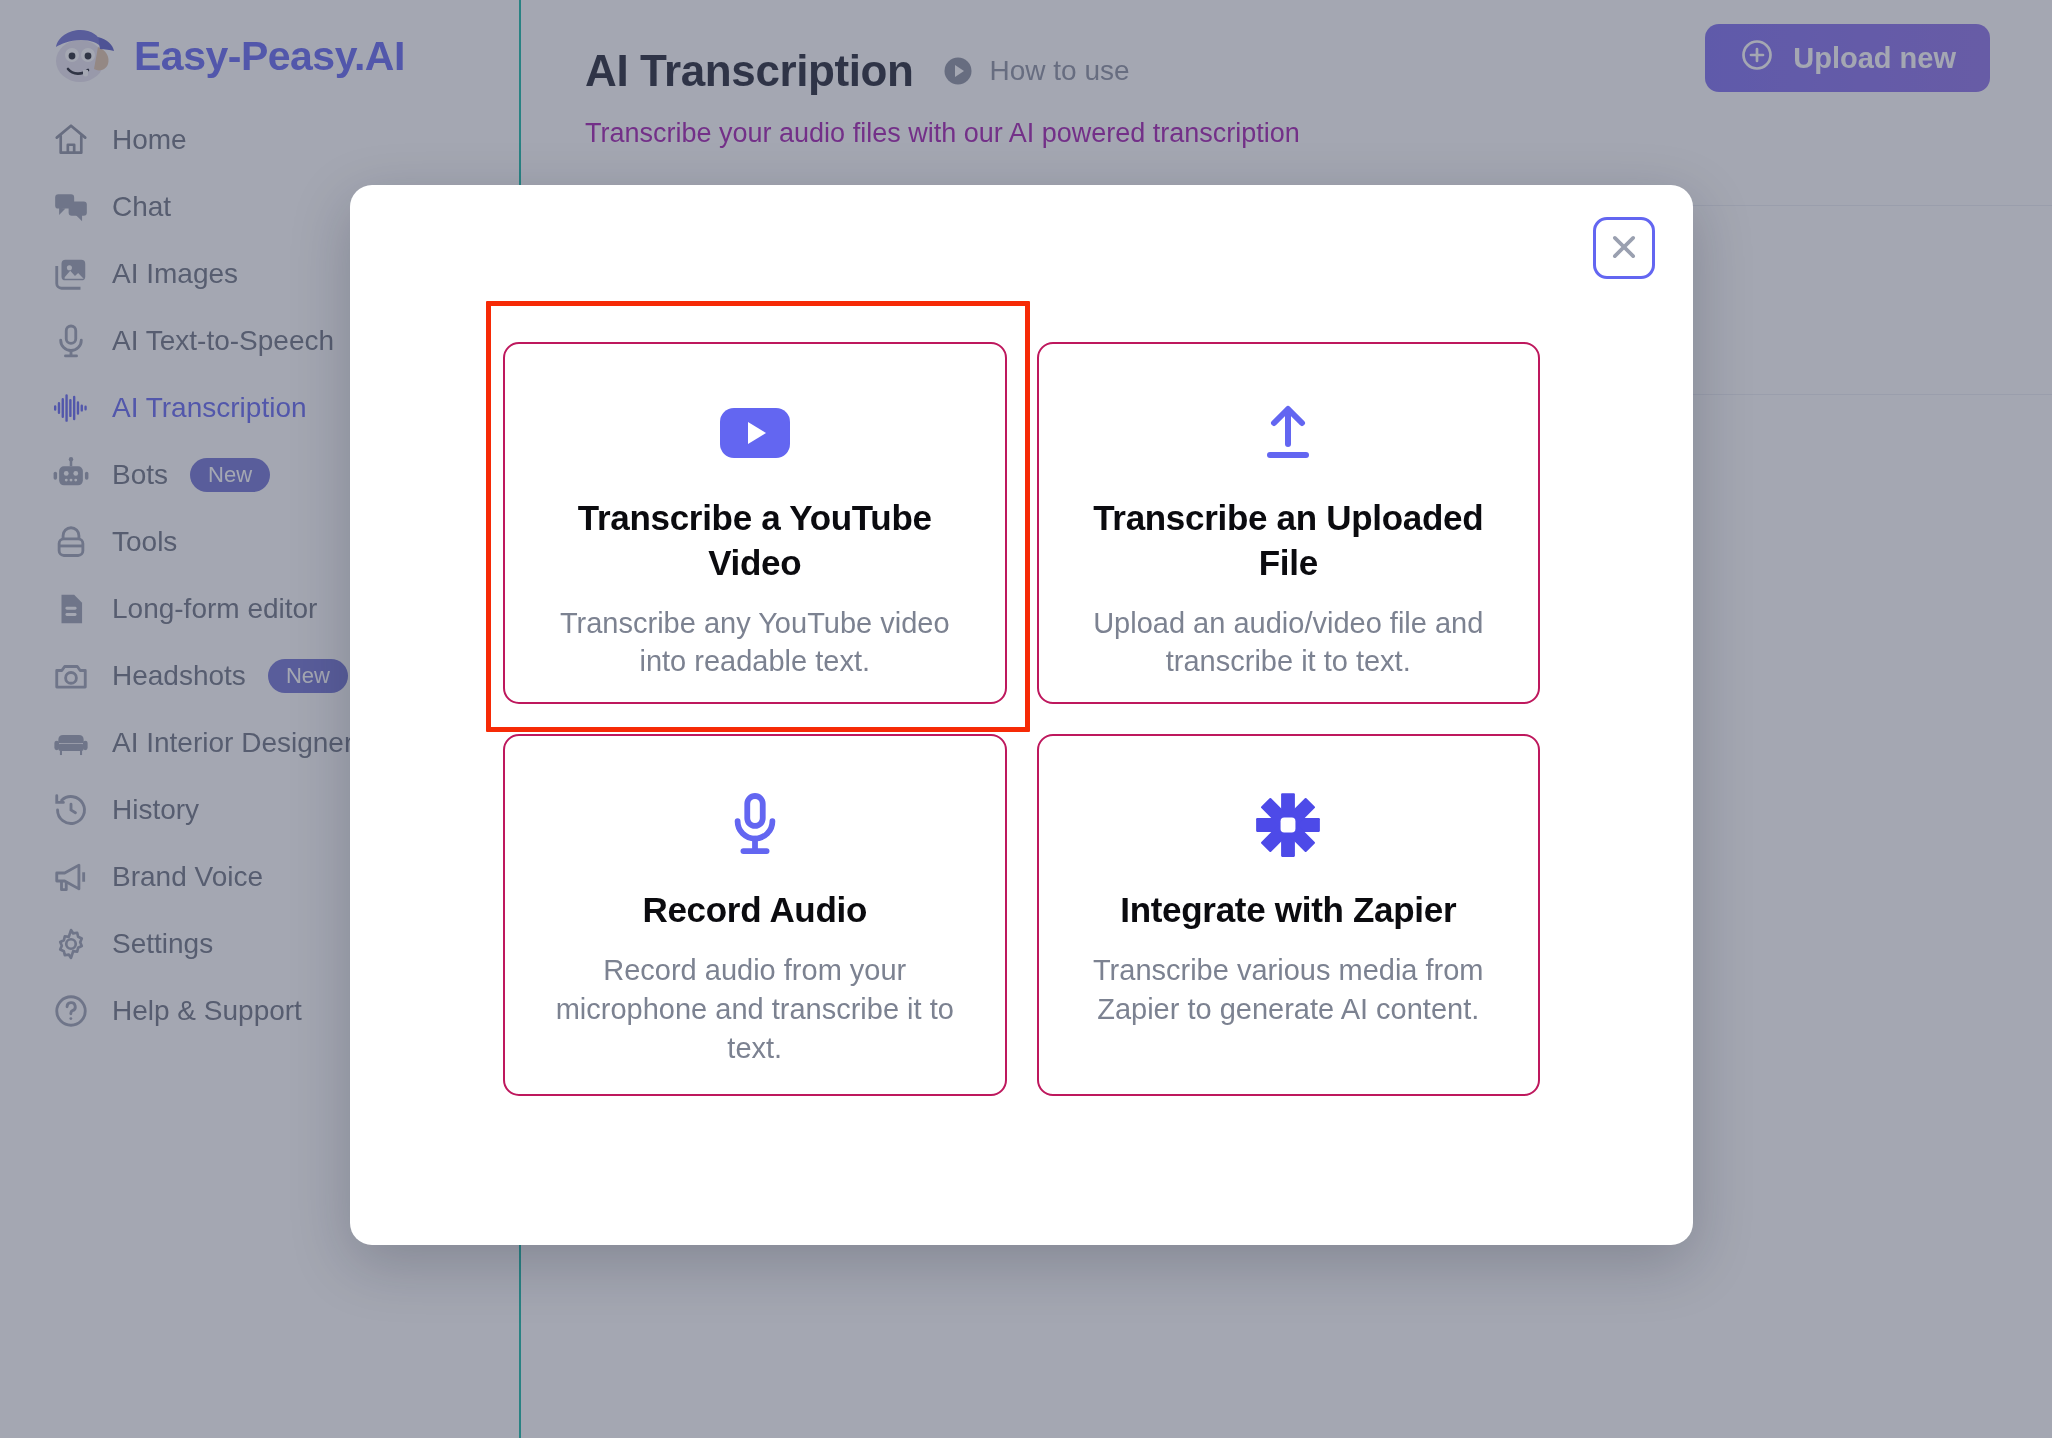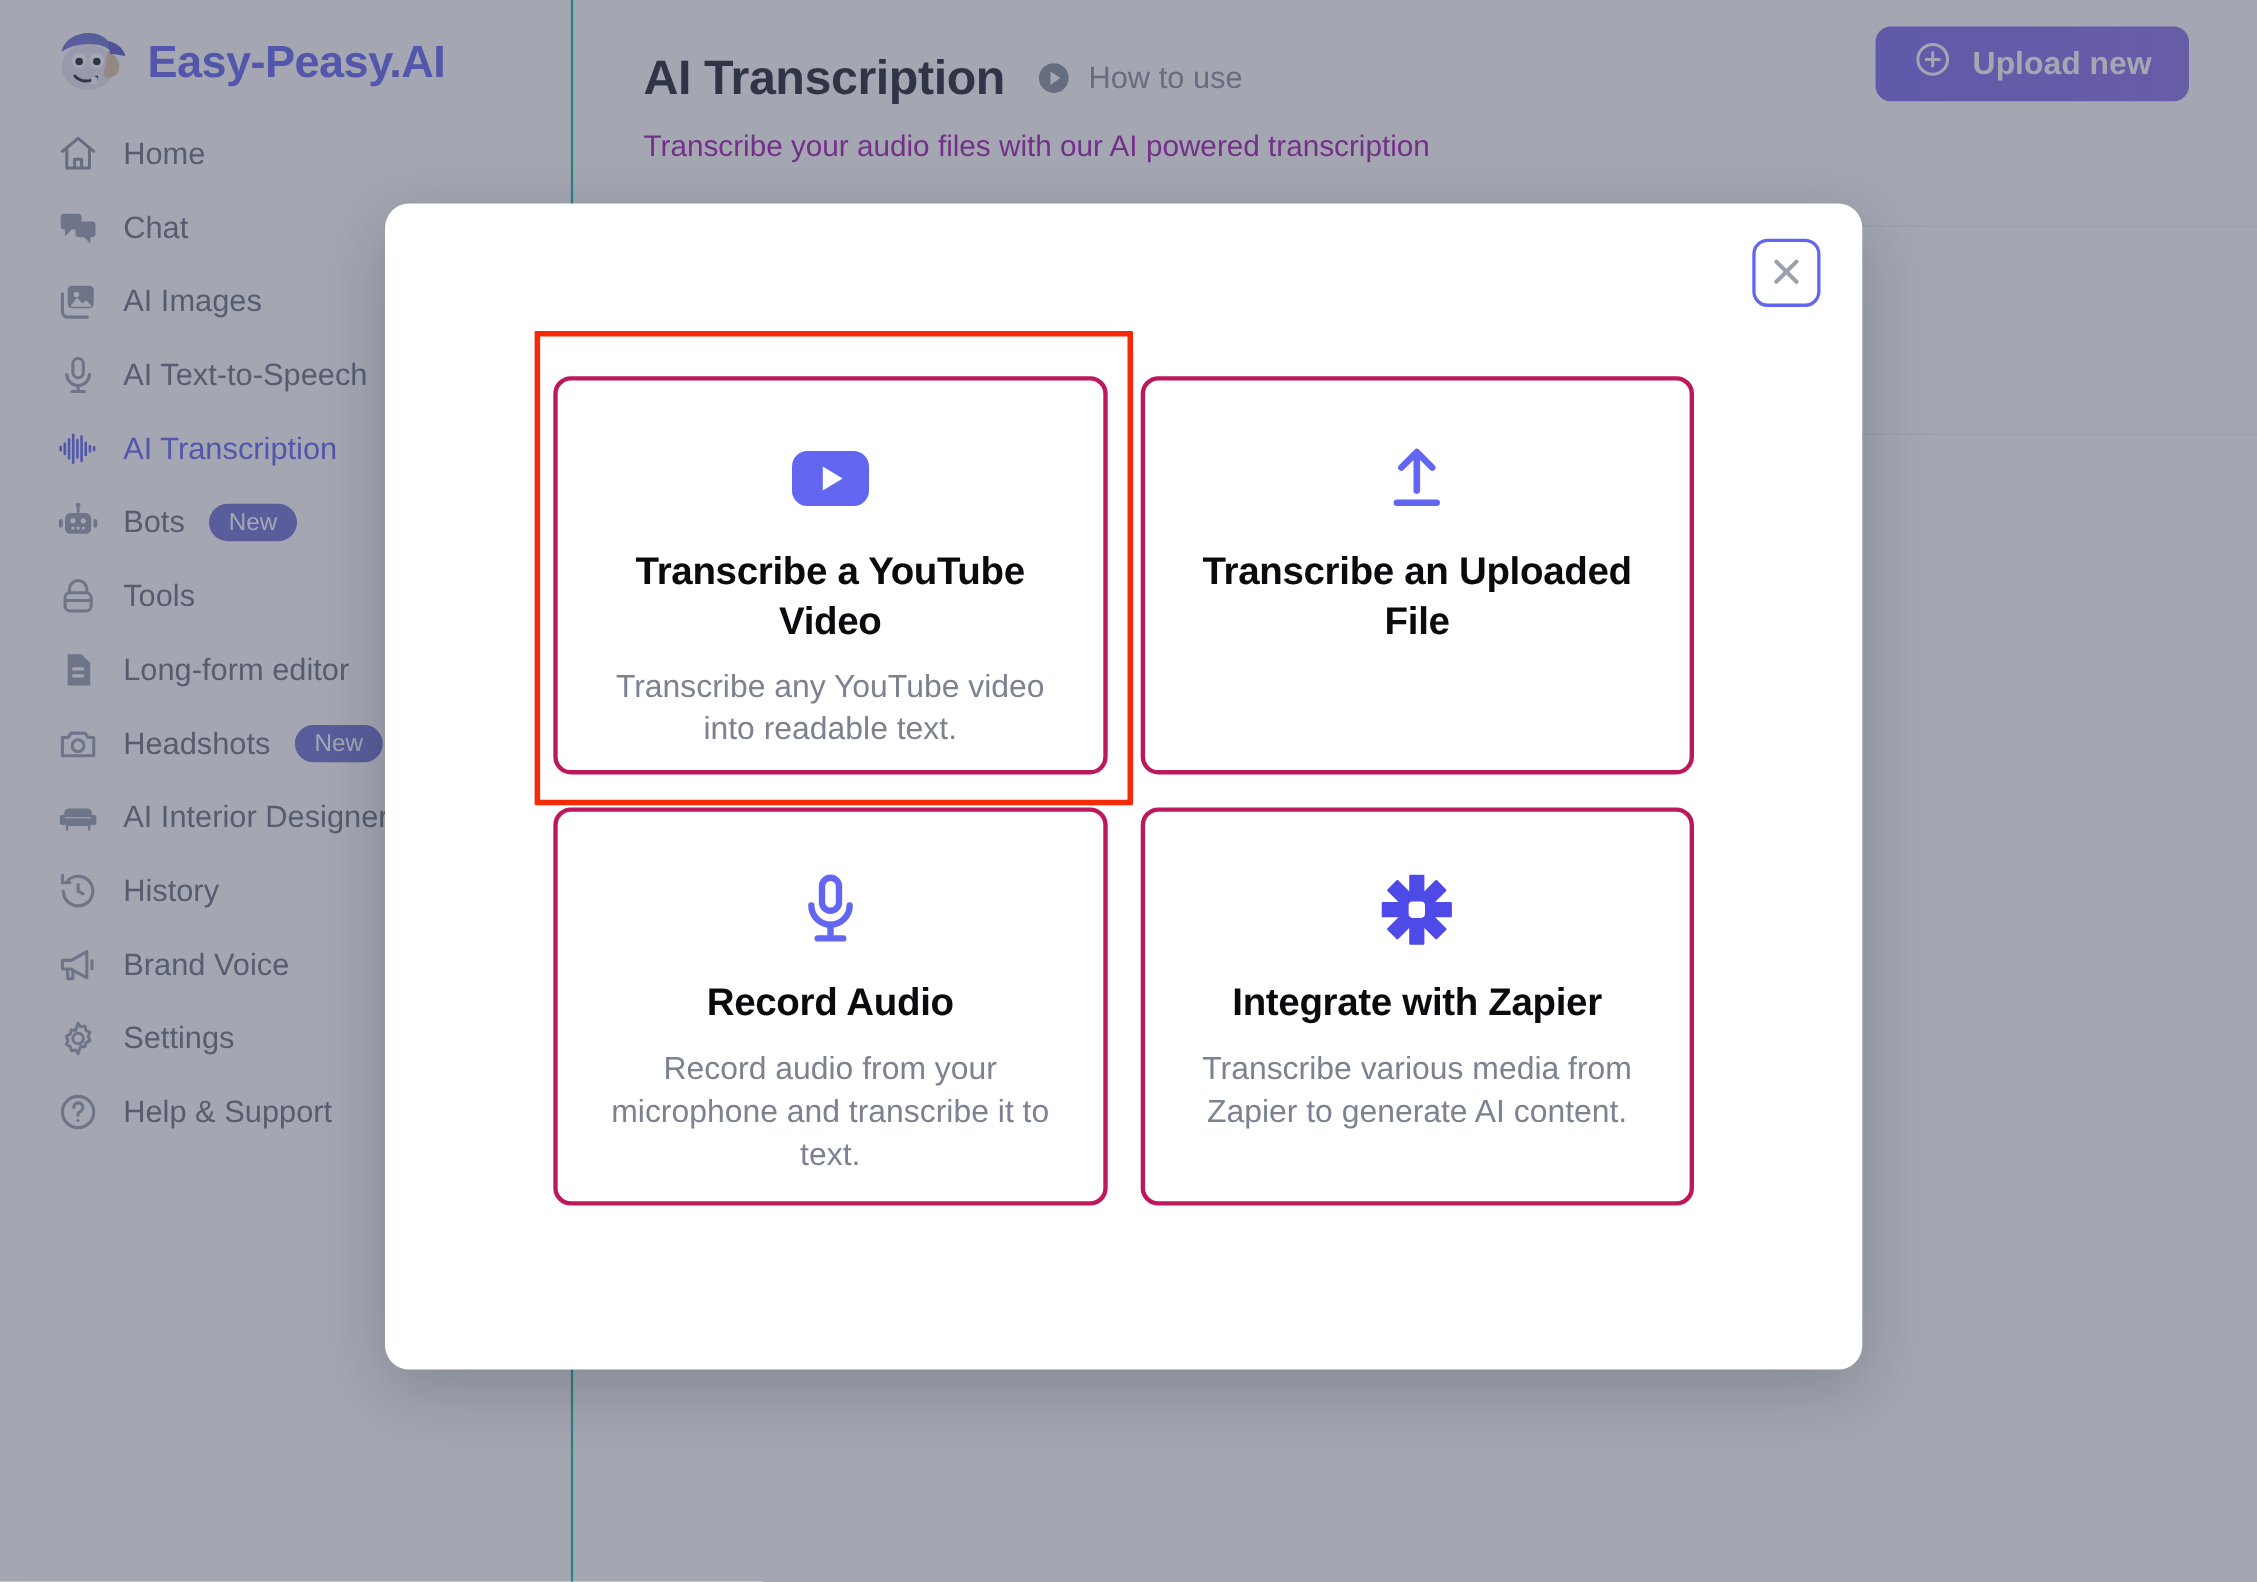--- a/index.html
+++ b/index.html
@@ -112,21 +112,21 @@
 
   .option-grid {
     position: absolute;
     left: 153px; top: 157px;
     width: 1037px;
     display: grid;
     grid-template-columns: 1fr 1fr;
     gap: 30px 30px;
   }
   .opt-card {
-    border: 4px solid #be185d; border-radius: 16px;
+    border: 2px solid #be185d; border-radius: 16px;
     background: #ffffff;
     height: 362px;
     padding: 48px 40px 0 40px;
     text-align: center;
     cursor: pointer;
     display: flex; flex-direction: column; align-items: center;
   }
   .opt-ico { height: 82px; display: flex; align-items: center; justify-content: center; }
   .opt-title {
     margin-top: 22px;
@@ -403,20 +403,21 @@
 
       <div class="opt-card">
         <span class="opt-ico">
           <svg viewBox="0 0 60 62" width="60" height="62" fill="none" stroke="#6366f1" stroke-width="6" stroke-linecap="round" stroke-linejoin="round">
             <path d="M30 8v34"></path>
               <path d="M16 21 30 7l14 14"></path>
               <path d="M12 53h36"></path>
           </svg>
         </span>
         <div class="opt-title">Transcribe an Uploaded File</div>
+        <div class="opt-desc">Upload an audio/video file and transcribe it to text.</div>
       </div>
 
       <div class="opt-card">
         <span class="opt-ico">
           <svg viewBox="0 0 60 70" width="58" height="68" fill="none" stroke="#6366f1" stroke-width="6" stroke-linecap="round">
             <rect x="22" y="5" width="16" height="31" rx="8"></rect>
             <path d="M12 31a18 18 0 0 0 36 0"></path>
             <path d="M30 49v10"></path>
             <path d="M18 62h24"></path>
           </svg>

